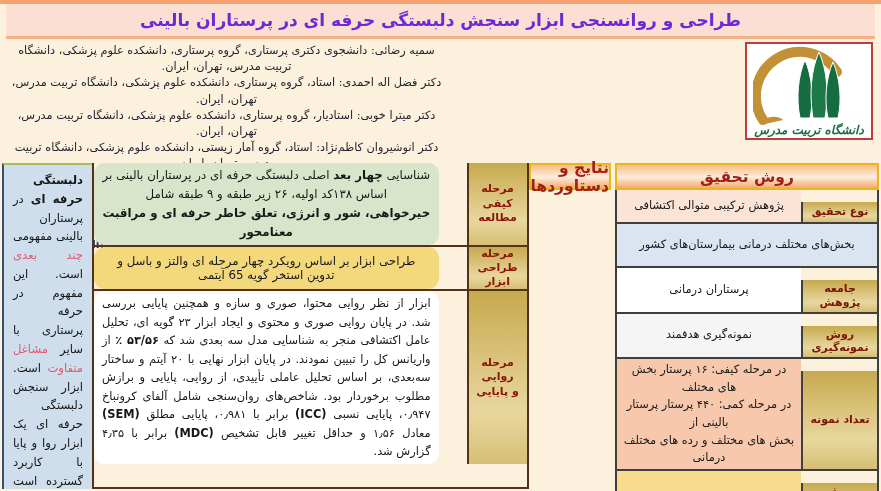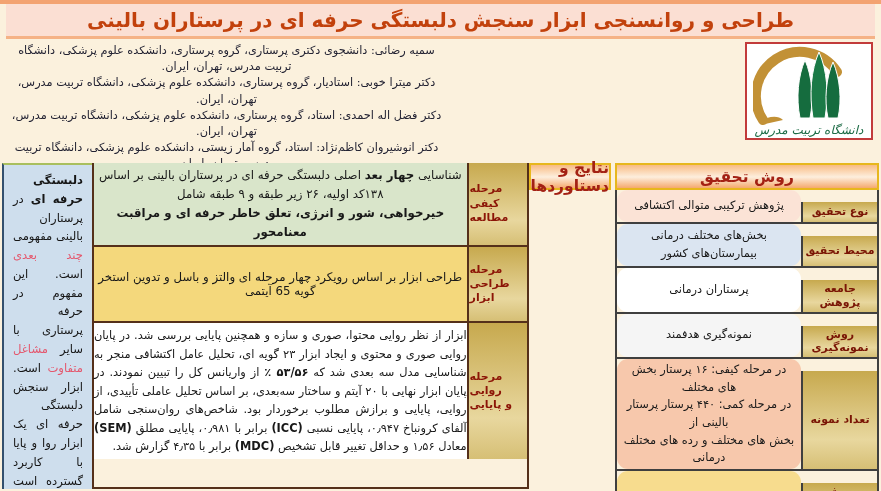--- a/index.html
+++ b/index.html
@@ -7,26 +7,26 @@
     width:881px;height:491px;overflow:hidden;
     font-family:"DejaVu Sans",sans-serif;
     background:#fbf1dd;direction:rtl;
   }
   .top-strip{height:4px;background:#f3a371;}
   .title-bar{
     margin:0 6px;height:32px;background:#fbdfd3;
     border-bottom:3px solid #f5b286;
     display:flex;align-items:center;justify-content:center;
   }
-  .title-bar h1{margin:0;font-size:20px;color:#c2410c;font-weight:bold;}
+  .title-bar h1{margin:0;font-size:17px;color:#6d28d9;font-weight:bold;}
   
   .authors{display:flex;align-items:flex-start;gap:10px;padding:3px 8px 0 8px;height:122px;box-sizing:border-box;}
   .logo-box{width:128px;background:#ffffff;border:2px solid #c23b3b;padding:2px 3px 1px;text-align:center;box-sizing:border-box;}
   .logo-box svg{display:block;margin:0 auto;}
-  .logo-caption{color:#1c6b45;font-weight:normal;font-style:italic;font-size:12px;margin-top:-3px;white-space:nowrap;}
+  .logo-caption{color:#1c6b45;font-weight:bold;font-style:italic;font-size:12px;margin-top:-3px;white-space:nowrap;}
   .author-lines{flex:1;text-align:center;font-size:11.3px;line-height:16.2px;color:#232333;padding:1px 290px 0 0;}
   .author-lines p{margin:0;}
   .contact-line .gap{display:inline-block;width:58px;}
   .email-value{color:#1f3864;font-weight:bold;}
   
   main{display:flex;gap:4px;padding:2px 2px 0;align-items:stretch;height:328px;box-sizing:border-box;}
   .methods-panel{width:264px;display:flex;flex-direction:column;box-sizing:border-box;}
   .results-panel{flex:1;display:flex;flex-direction:row;box-sizing:border-box;}
   .panel-header{
     height:27px;flex:0 0 27px;box-sizing:border-box;
@@ -37,24 +37,24 @@
   }
   
   .r-table{border:2px solid #55301a;border-top:none;}
   .r-row{display:flex;align-items:stretch;border-bottom:2px solid #55301a;}
   .r-row:last-child{border-bottom:none;}
   .r-label{
     flex:0 0 60px;box-sizing:border-box;
     background:linear-gradient(180deg,#c7a94e 0%,#e8d79e 70%,#d6bf75 100%);
     border-left:2px solid #55301a;
     color:#8c1507;font-weight:bold;font-size:11px;line-height:1.3;
-    display:flex;align-items:center;justify-content:center;text-align:left;
-    white-space:pre-line;padding:16px 1px;
+    display:flex;align-items:center;justify-content:center;text-align:center;
+    white-space:pre-line;padding:0 1px;margin-left:28px;
   }
-  .rc{flex:1;box-sizing:border-box;color:#181818;padding:3px 0;}
+  .rc{flex:1;box-sizing:border-box;color:#181818;padding:3px 8px;border-radius:11px;}
   .rc-1{background:#d9e5ca;font-size:11.8px;line-height:1.6;text-align:center;min-height:46px;}
   .rc-1 .block{display:block;font-weight:bold;}
   .rc-2{background:#f4d87c;font-size:11.8px;min-height:32px;display:flex;align-items:center;justify-content:center;text-align:center;}
   .rc-3{background:#ffffff;font-size:11.4px;line-height:1.62;text-align:justify;min-height:88px;}
   
   .discussion{
     position:relative;flex:1;box-sizing:border-box;
     background:#cedeed;border-top:2px solid #a9bf5e;border-left:2px solid #33506e;
     padding:6px 9px 40px 9px;font-size:11.6px;line-height:1.62;color:#161616;text-align:justify;
   }
@@ -68,21 +68,21 @@
     flex:0 0 76px;box-sizing:border-box;
     background:linear-gradient(180deg,#c7a94e 0%,#e8d79e 70%,#d6bf75 100%);
     border-left:2px solid #3f3f3f;
     color:#7a1505;font-weight:bold;font-size:11px;line-height:1.25;
     display:flex;align-items:center;justify-content:center;text-align:center;
     white-space:pre-line;padding:2px 1px;margin-top:12px;
   }
   .m-value{
     flex:1;box-sizing:border-box;
     display:flex;align-items:center;justify-content:center;text-align:center;
-    font-size:11.4px;color:#191919;line-height:1.55;white-space:pre-line;padding:2px 6px;border-radius:11px;
+    font-size:11.4px;color:#191919;line-height:1.55;white-space:pre-line;padding:2px 6px;
   }
   .mh-1{min-height:32px;} .mh-2{min-height:42px;} .mh-3{min-height:20px;}
   .mh-4{min-height:28px;} .mh-5{min-height:74px;} .mh-6{min-height:44px;}
   .bg-peach{background:#fbe3d6;} .bg-blue{background:#dbe5f1;} .bg-white{background:#ffffff;}
   .bg-gray{background:#f5f5f5;} .bg-salmon{background:#f7c8ac;} .bg-gold{background:#f7dc8e;}
 </style>
 </head>
 <body>
 
 <div class="top-strip"></div>
@@ -97,22 +97,22 @@
       <path d="M10 74 A 44 44 0 0 1 84 26" fill="none" stroke="#c29136" stroke-width="10" stroke-linecap="round"></path>
       <path d="M14 72 C20 70 26 70 30 74 L12 78 Z" fill="#c29136"></path>
       <path d="M52 14 C45 30 43 52 47 72 L57 72 C61 52 59 30 52 14 Z" fill="#156c3e" stroke="#ffffff" stroke-width="1"></path>
       <path d="M66 6 C58 24 56 48 60 72 L72 72 C76 48 74 24 66 6 Z" fill="#1b7a47" stroke="#ffffff" stroke-width="1"></path>
       <path d="M80 16 C73 32 71 54 75 72 L85 72 C89 54 87 32 80 16 Z" fill="#156c3e" stroke="#ffffff" stroke-width="1"></path>
     </svg>
     <div class="logo-caption">دانشگاه تربیت مدرس</div>
   </div>
   <div class="author-lines">
     <p>سمیه رضائی: دانشجوی دکتری پرستاری، گروه پرستاری، دانشکده علوم پزشکی، دانشگاه تربیت مدرس، تهران، ایران.</p>
+    <p>دکتر فضل اله احمدی: استاد، گروه پرستاری، دانشکده علوم پزشکی، دانشگاه تربیت مدرس، تهران، ایران.</p>
     <p>دکتر میترا خوبی: استادیار، گروه پرستاری، دانشکده علوم پزشکی، دانشگاه تربیت مدرس، تهران، ایران.</p>
-    <p>دکتر فضل اله احمدی: استاد، گروه پرستاری، دانشکده علوم پزشکی، دانشگاه تربیت مدرس، تهران، ایران.</p>
     <p>دکتر انوشیروان کاظم‌نژاد: استاد، گروه آمار زیستی، دانشکده علوم پزشکی، دانشگاه تربیت مدرس، تهران، ایران.</p>
     <p>دکتر مجتبی ویس‌مرادی: استاد، گروه پرستاری، دانشکده پرستاری و علوم سلامت، دانشگاه نورد، بودو، نروژ.</p>
     <p>نویسنده مسئول: فضل اله احمدی، استاد، گروه پرستاری، دانشکده علوم پزشکی، دانشگاه تربیت مدرس، تهران، ایران.</p>
     <p class="contact-line">
       <span>تلفن:</span>
       <span>۰۲۱-۸۲۸۸۳۵۵۳</span>
       <span class="gap"></span>
       <span>ایمیل:</span>
       <span class="email-value" dir="ltr">ahmadif@modares.ac.ir</span>
     </p>
@@ -124,21 +124,20 @@
   <aside class="methods-panel">
     <div class="panel-header">
       <span>روش تحقیق</span>
     </div>
     <div class="m-table">
       <div class="m-row mh-1">
         <div class="m-label">نوع تحقیق</div>
         <div class="m-value bg-peach">پژوهش ترکیبی متوالی اکتشافی</div>
       </div>
       <div class="m-row mh-2">
-        <div class="m-label">محیط تحقیق</div>
         <div class="m-value bg-blue">بخش‌های مختلف درمانی بیمارستان‌های کشور</div>
       </div>
       <div class="m-row mh-3">
         <div class="m-label">جامعه پژوهش</div>
         <div class="m-value bg-white">پرستاران درمانی</div>
       </div>
       <div class="m-row mh-4">
         <div class="m-label">روش
 نمونه‌گیری</div>
         <div class="m-value bg-gray">نمونه‌گیری هدفمند</div>

